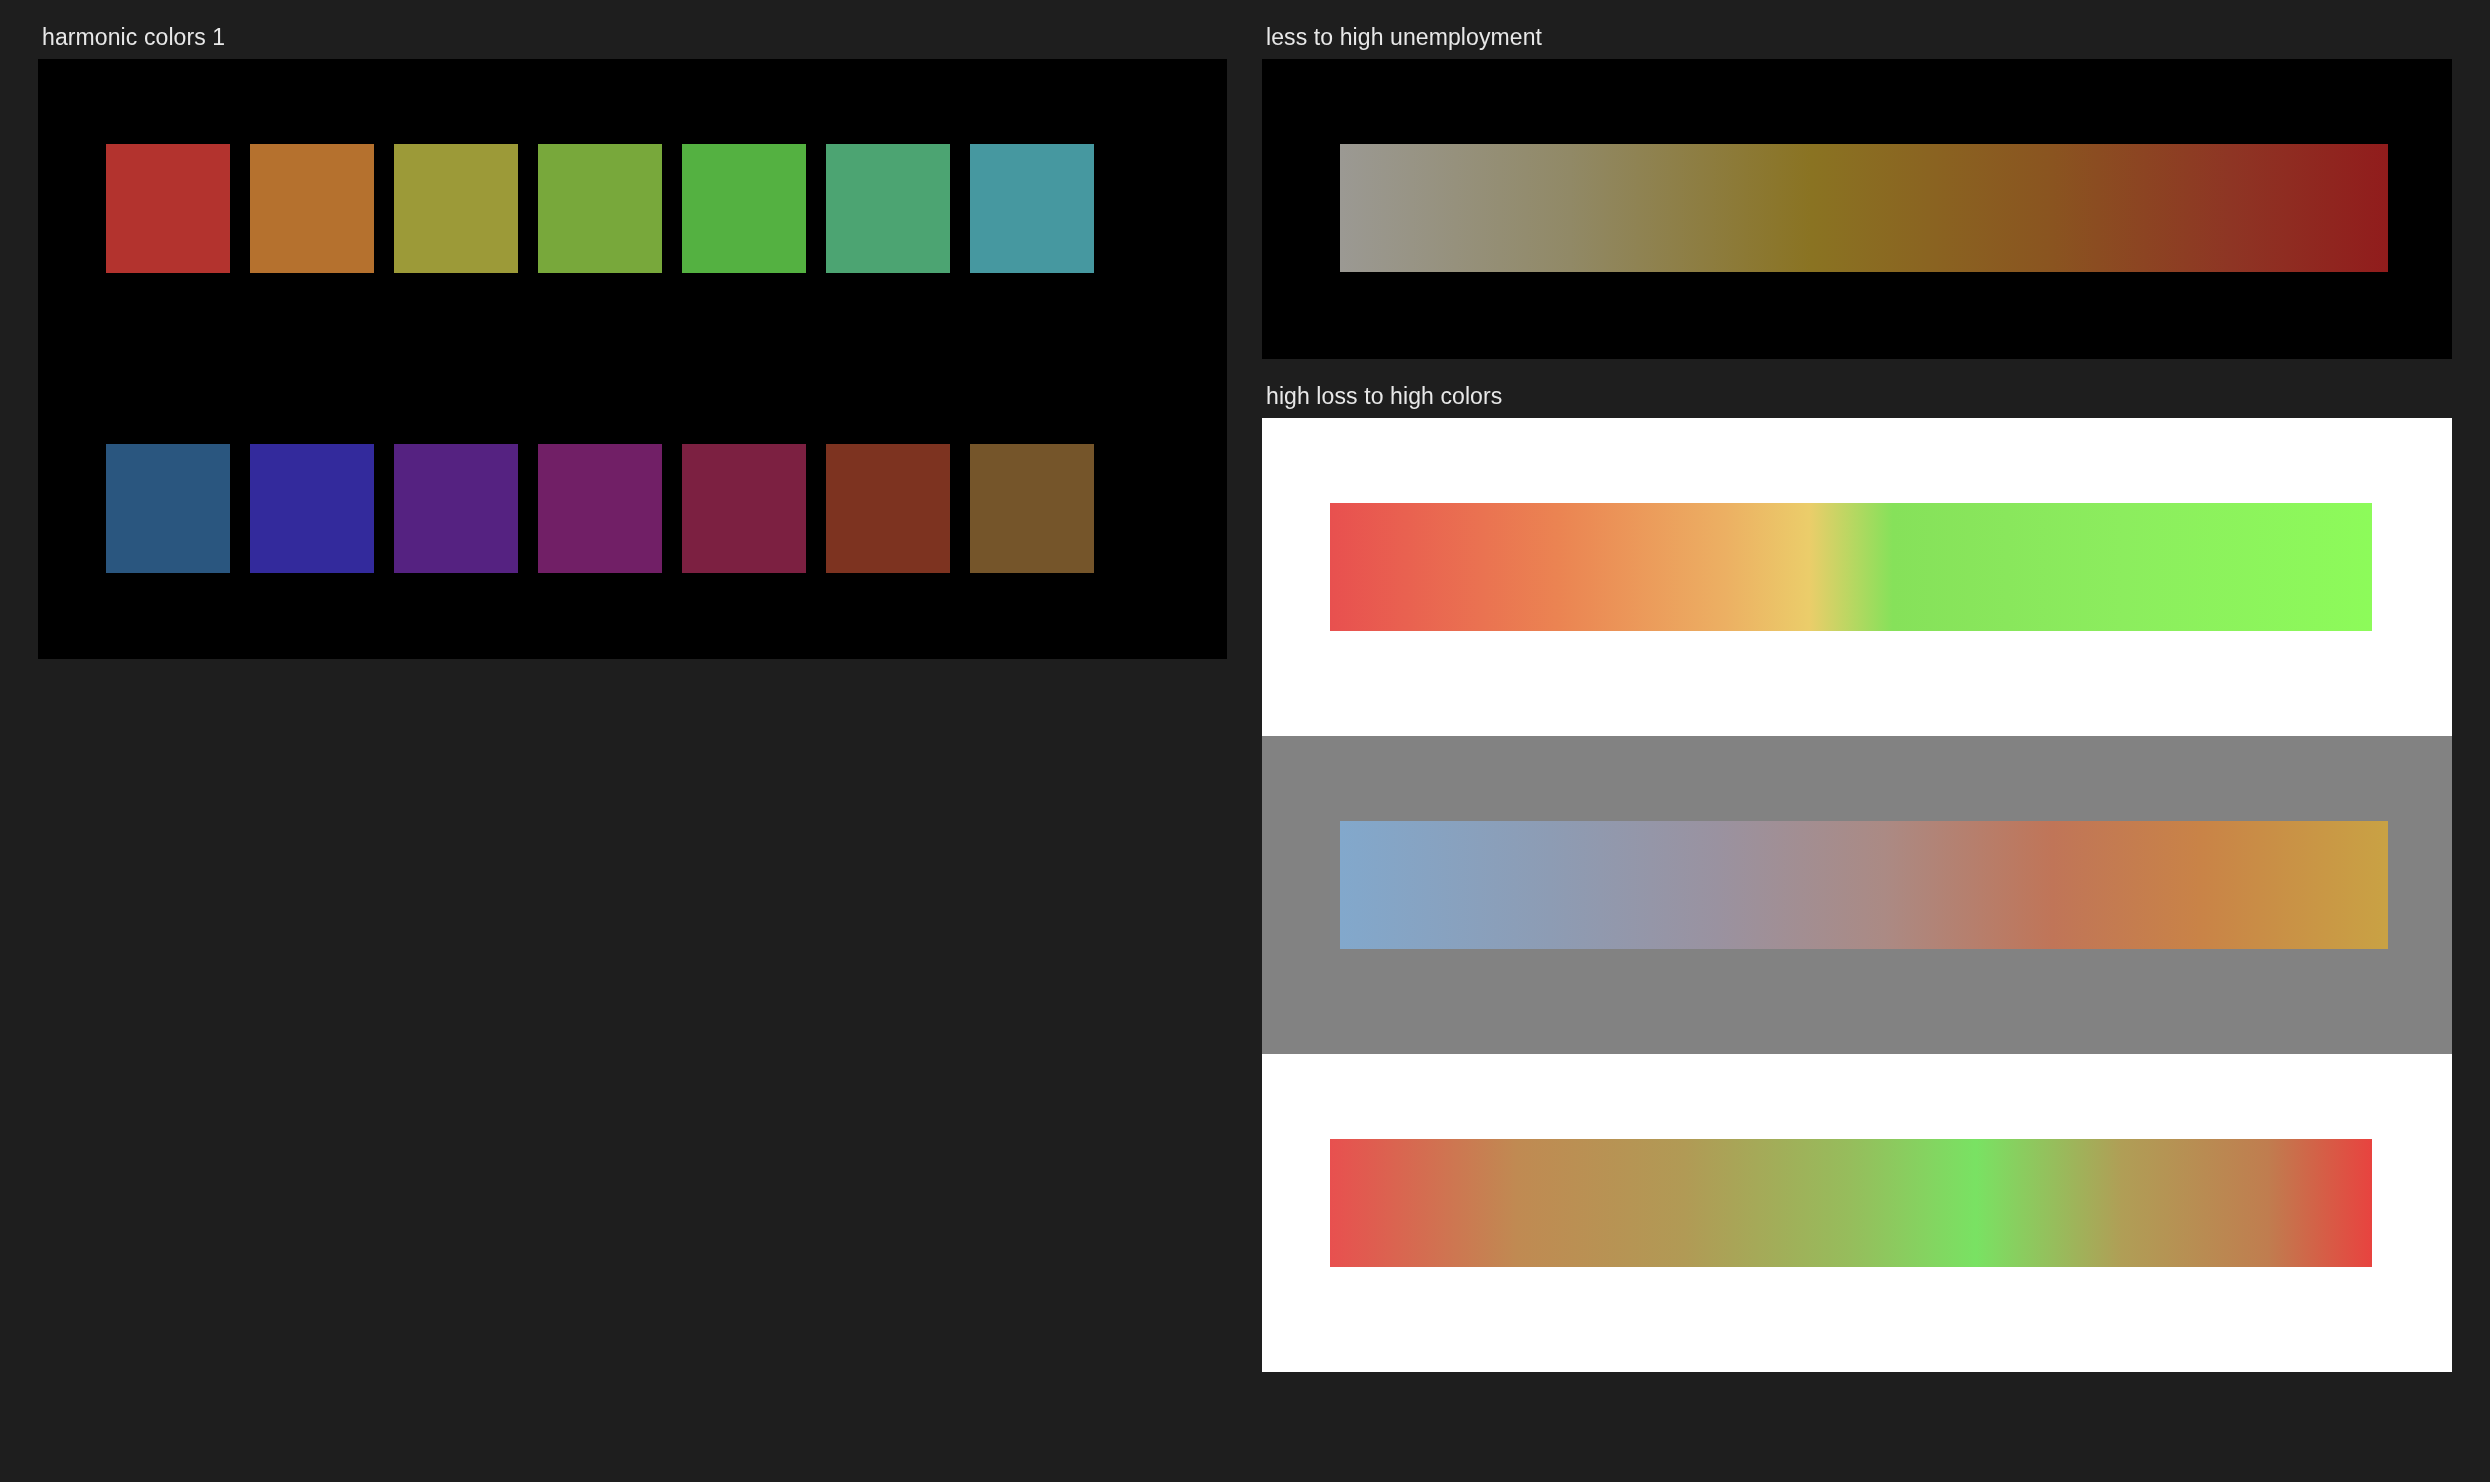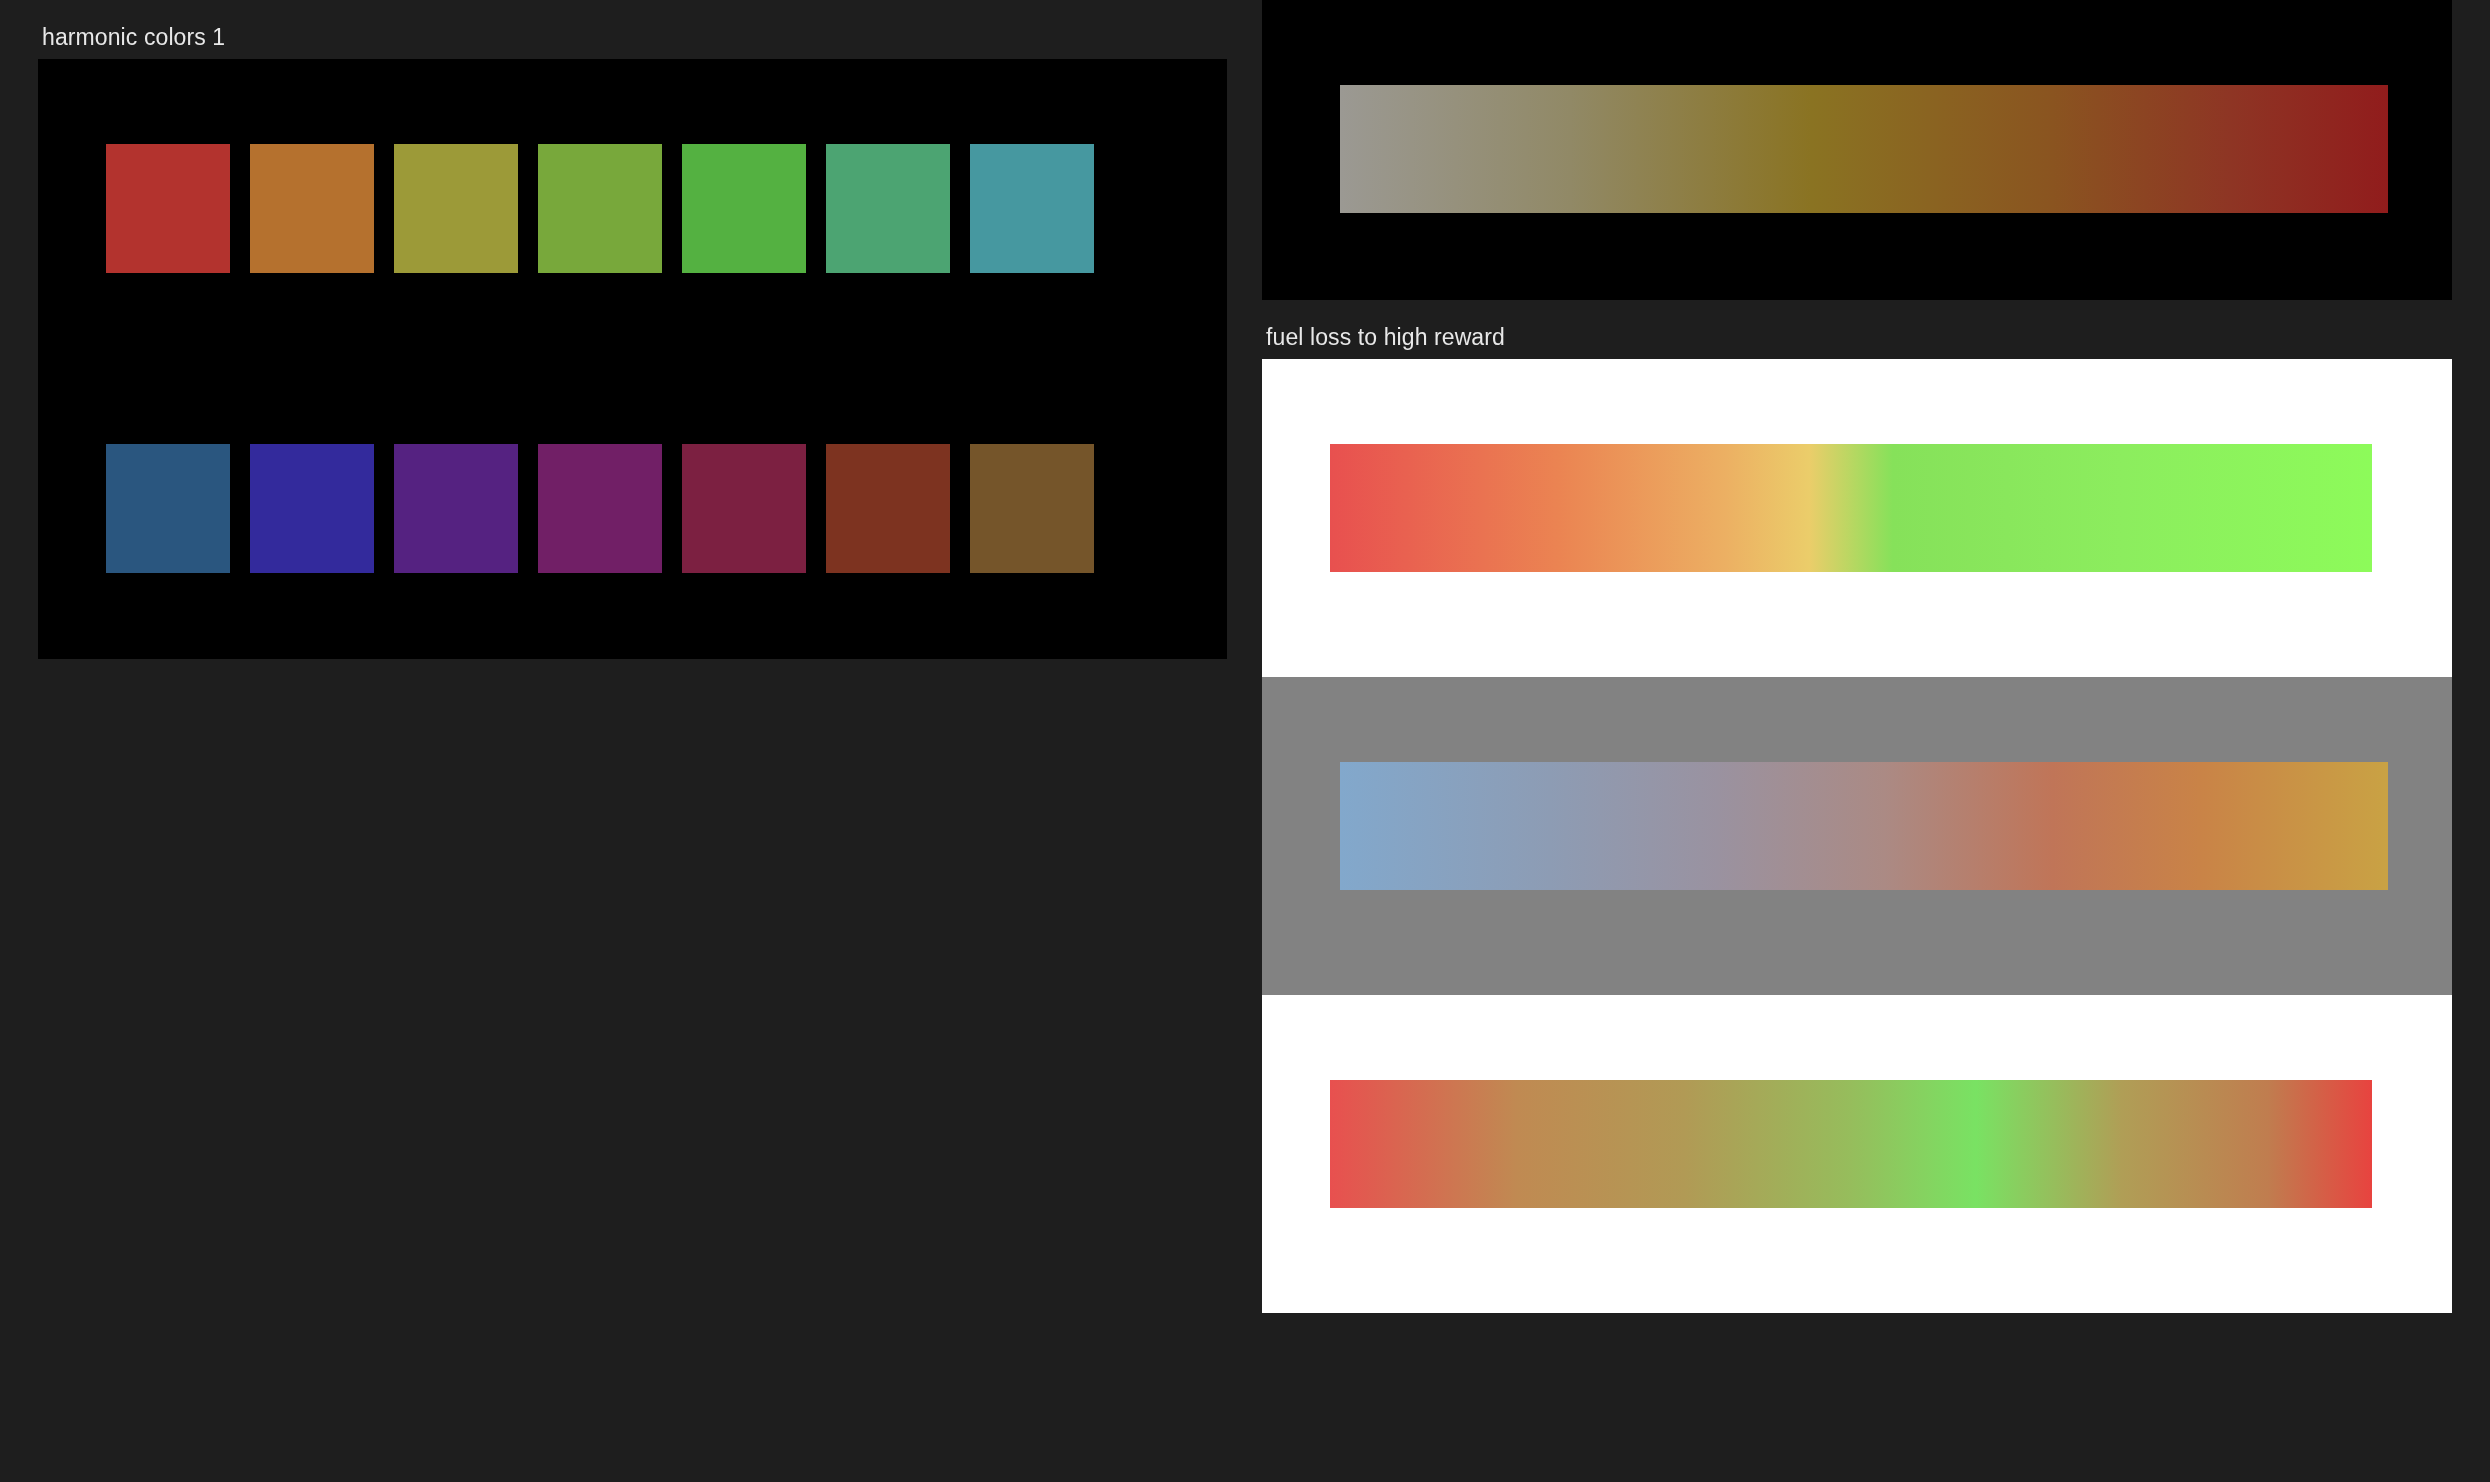--- a/index.html
+++ b/index.html
@@ -105,27 +105,28 @@
             <div class="swatch" style="background: rgb(117, 85, 42);"></div>
           </div>
       </div>
     </div>
 
   </div>
 
   <div class="column right">
 
     <div class="card">
+      <div class="card-label">less to high unemployment</div>
       <div class="canvas bg-black h300" id="rc0-canvas" style="background: rgb(0, 0, 0);">
         <div class="grad-bar" id="rc0-bar" style="background: linear-gradient(90deg, rgb(155, 153, 147) 0%, rgb(145, 137, 102) 22%, rgb(138, 115, 34) 45%, rgb(138, 84, 32) 68%, rgb(142, 53, 36) 85%, rgb(145, 28, 28) 100%);"></div>
       </div>
     </div>
 
     <div class="card">
-      <div class="card-label">fuel loss to high reward</div>
+      <div class="card-label">high loss to high colors</div>
       <div class="canvas bg-white h318" id="rc1-canvas" style="background: rgb(255, 255, 255);">
         <div class="grad-bar inset-lg" id="rc1-bar" style="background: linear-gradient(90deg, rgb(232, 80, 79) 0%, rgb(235, 132, 82) 22%, rgb(236, 176, 99) 38%, rgb(235, 205, 106) 46%, rgb(134, 225, 90) 54%, rgb(140, 237, 94) 76%, rgb(141, 251, 90) 100%);"></div>
       </div>
     </div>
 
     <div class="card">
       <div class="canvas bg-gray h318" id="rc2-canvas" style="background: rgb(130, 130, 130);">
         <div class="grad-bar" id="rc2-bar" style="background: linear-gradient(90deg, rgb(130, 168, 204) 0%, rgb(141, 156, 180) 20%, rgb(154, 146, 160) 36%, rgb(171, 138, 132) 52%, rgb(192, 117, 88) 68%, rgb(201, 131, 71) 82%, rgb(201, 162, 68) 100%);"></div>
       </div>
     </div>

